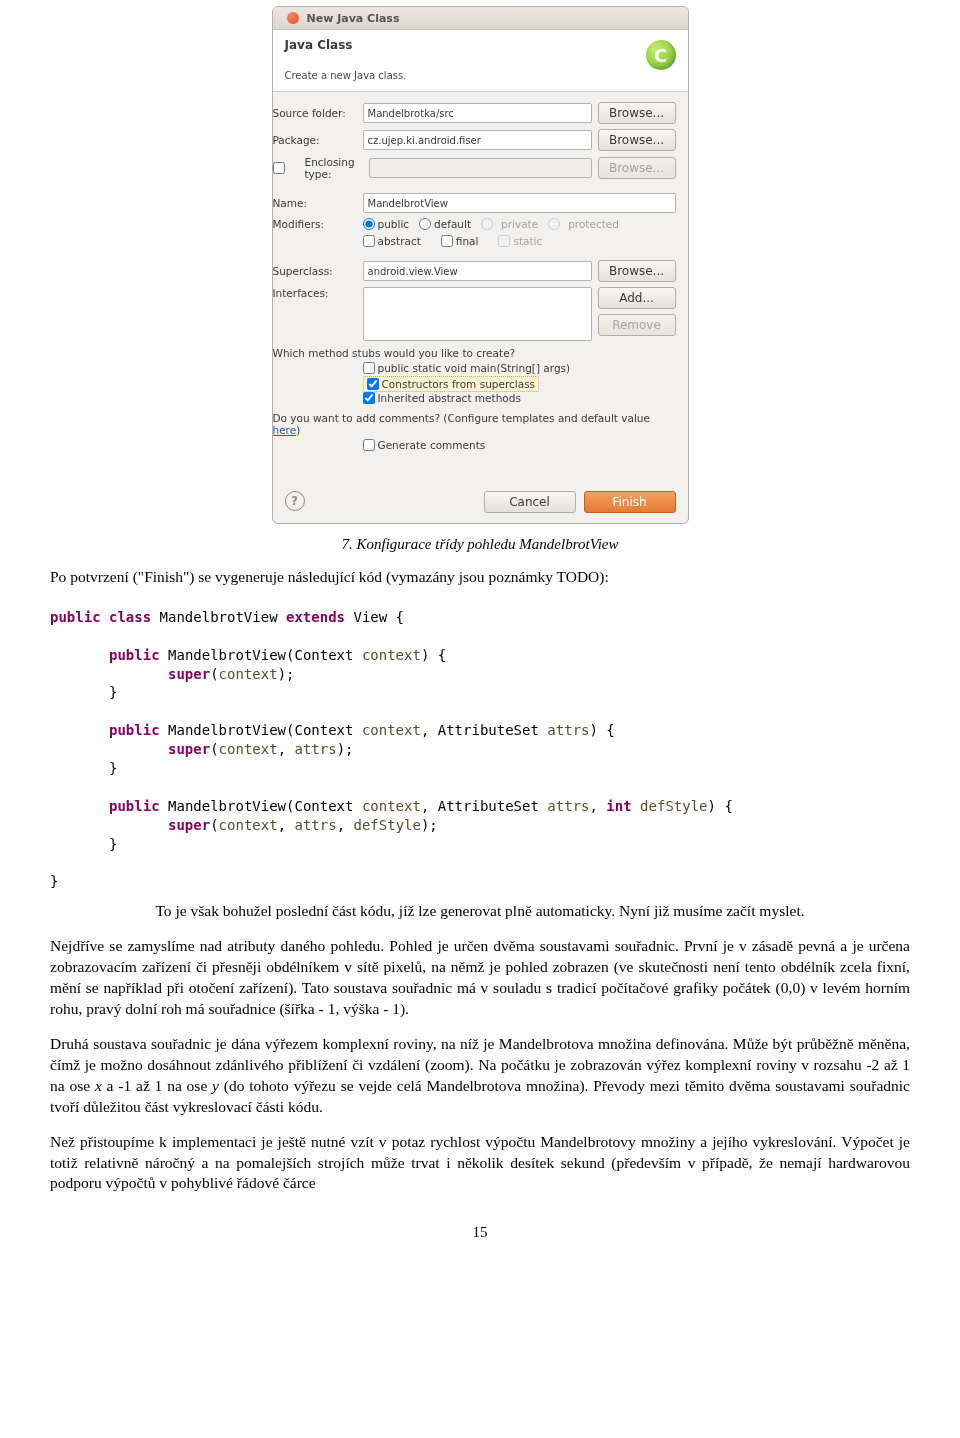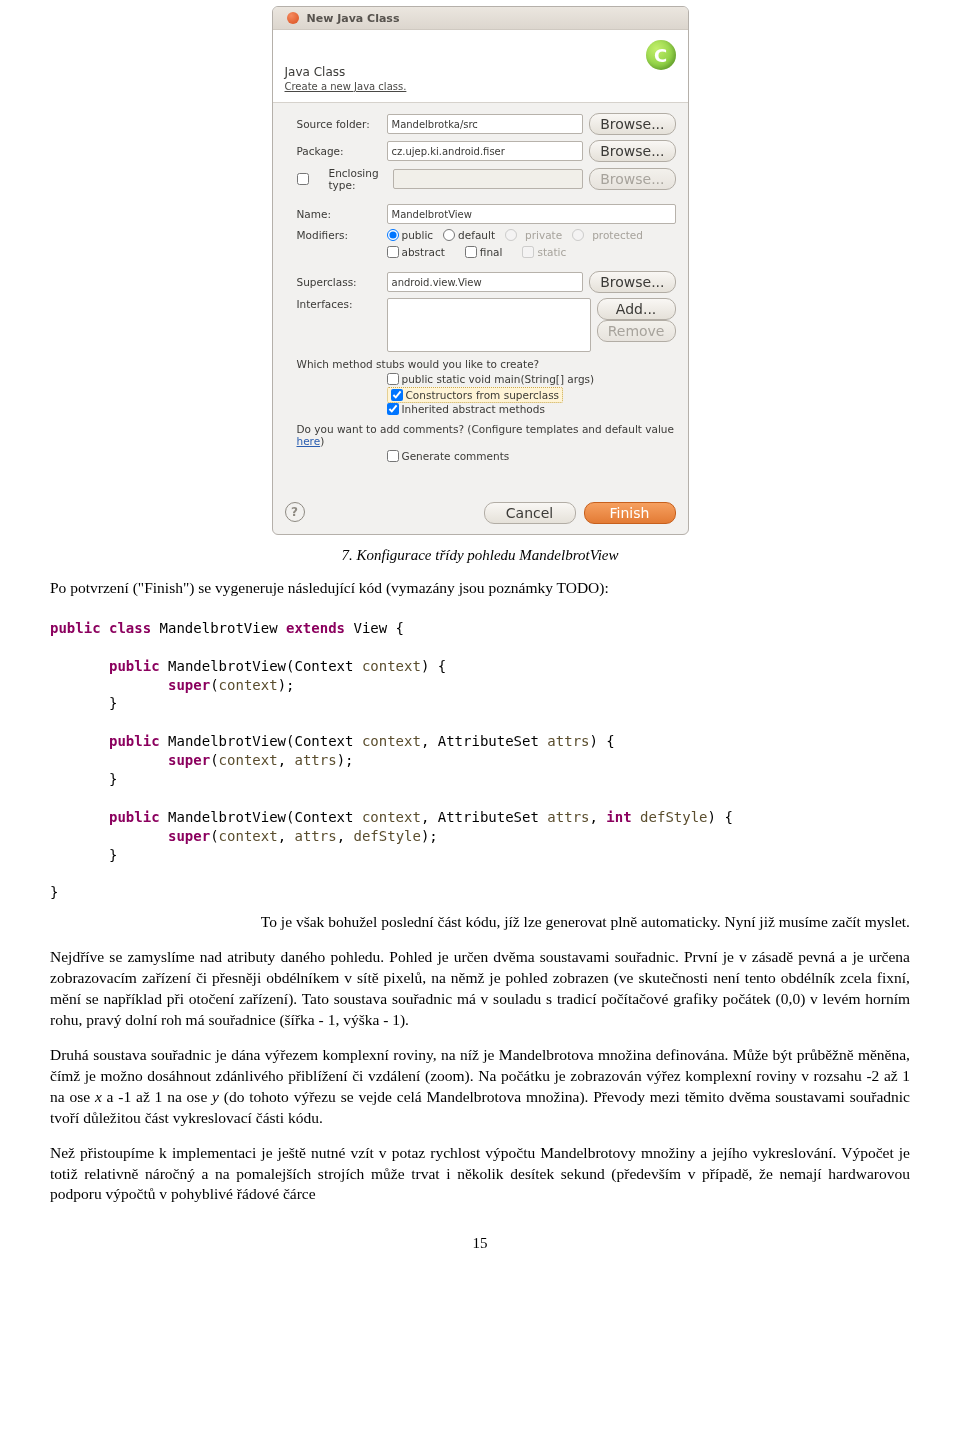--- a/index.html
+++ b/index.html
@@ -40,52 +40,52 @@
   border-radius: 50%;
   background: radial-gradient(circle at 35% 30%, #f58a5f, #d94f1e);
   margin-right: 8px;
 }
 .banner {
   padding: 8px 12px 10px 12px;
   background: #fff;
   border-bottom: 1px solid #d6d2cc;
   position: relative;
 }
-.banner-title { font-weight: normal; font-size: 12px; margin-top: 27px; }
-.banner-sub { font-size: 10px; margin-top: 2px; color: #4a4946; text-decoration: underline; }
+.banner-title { font-weight: bold; font-size: 12px; }
+.banner-sub { font-size: 10px; margin-top: 18px; color: #4a4946; }
 .banner-icon {
   position: absolute; right: 12px; top: 10px;
   width: 30px; height: 30px; border-radius: 50%;
   background: radial-gradient(circle at 35% 30%, #c3ef6b, #6bbb2b);
   display: flex; align-items: center; justify-content: center;
   color: #fff; font-weight: bold; font-size: 18px;
   box-shadow: inset -2px -2px 4px rgba(0,0,0,.2);
 }
-.dialog-body { padding: 10px 12px 4px 24px; font-size: 10.5px; }
+.dialog-body { padding: 10px 12px 4px 0; font-size: 10.5px; }
 .row { display: flex; align-items: center; margin-bottom: 5px; gap: 6px; }
 .lbl { width: 84px; flex-shrink: 0; }
 .fld {
   flex: 1;
   height: 18px;
   background: #fff;
   border: 1px solid #b7b2ab;
   border-radius: 2px;
   padding: 0 4px;
   font-size: 10px;
   color: #3b3a37;
   display: flex; align-items: center;
 }
 .btn {
   height: 20px;
   min-width: 56px;
   padding: 0 10px;
   background: linear-gradient(#f9f7f4, #e5e1d9);
   border: 1px solid #b2ada5;
-  border-radius: 10px;
-  font-size: 14px;
+  border-radius: 3px;
+  font-size: 12px;
   display: inline-flex; align-items: center; justify-content: center;
   color: #3b3a37;
 }
 .btn.disabled { color: #a7a39c; background: linear-gradient(#f3f1ec, #e7e3dd); }
 .btn.primary { background: linear-gradient(#f6a060, #e37b35); border-color: #c7601d; color: #fff; }
 .chk { display: inline-flex; align-items: center; margin-right: 10px; gap: 3px; }
 .chk input { margin: 0; width: 12px; height: 12px; }
 .chk.disabled { color: #a7a39c; }
 .radio-row { display: flex; gap: 10px; align-items: center; flex-wrap: wrap; }
 .radio-row label { display: inline-flex; align-items: center; gap: 3px; }
@@ -133,21 +133,21 @@
 pre.code {
   font-family: "DejaVu Sans Mono", Consolas, monospace;
   font-size: 14px;
   white-space: pre;
   margin: 20px 0 10px 0;
   line-height: 1.35;
 }
 .kw { color: #8b005e; font-weight: bold; }
 .ctx { color: #5a4d2d; }
 .pagenum { text-align: center; font-size: 15px; margin-top: 30px; }
-.vside { display: flex; flex-direction: column; }
+.vside { display: flex; flex-direction: column; gap: 5px; }
 .big-footer-space { height: 26px; }
 </style>
 </head>
 <body>
 
 <div class="page">
 
   <div class="dialog">
     <div class="titlebar">
       <span class="close-circle"></span>
@@ -287,21 +287,21 @@
        <span class="kw">public</span> MandelbrotView(Context <span class="ctx">context</span>, AttributeSet <span class="ctx">attrs</span>) {
               <span class="kw">super</span>(<span class="ctx">context</span>, <span class="ctx">attrs</span>);
        }
 
        <span class="kw">public</span> MandelbrotView(Context <span class="ctx">context</span>, AttributeSet <span class="ctx">attrs</span>, <span class="kw">int</span> <span class="ctx">defStyle</span>) {
               <span class="kw">super</span>(<span class="ctx">context</span>, <span class="ctx">attrs</span>, <span class="ctx">defStyle</span>);
        }
 
 }</pre>
 
-  <div class="bodytext" style="text-align:right">To je však bohužel poslední část kódu, jíž lze generovat plně automaticky. Nyní již musíme začít myslet.</div>
+  <div class="bodytext" style="text-align:center">To je však bohužel poslední část kódu, jíž lze generovat plně automaticky. Nyní již musíme začít myslet.</div>
 
   <div class="bodytext">Nejdříve se zamyslíme nad atributy daného pohledu. Pohled je určen dvěma soustavami souřadnic. První je v zásadě pevná a je určena zobrazovacím zařízení či přesněji obdélníkem v sítě pixelů, na němž je pohled zobrazen (ve skutečnosti není tento obdélník zcela fixní, mění se například při otočení zařízení). Tato soustava souřadnic má v souladu s tradicí počítačové grafiky počátek (0,0) v levém horním rohu, pravý dolní roh má souřadnice (šířka - 1, výška - 1).</div>
 
   <div class="bodytext"><span>Druhá soustava souřadnic je dána výřezem komplexní roviny, na níž je Mandelbrotova množina definována. Může být průběžně měněna, čímž je možno dosáhnout zdánlivého přiblížení či vzdálení (zoom). Na počátku je zobrazován výřez komplexní roviny v rozsahu -2 až  1 na ose </span><i>x</i><span> a -1 až 1 na ose </span><i>y</i><span> (do tohoto výřezu se vejde celá Mandelbrotova množina).  Převody mezi těmito dvěma soustavami souřadnic tvoří důležitou část vykreslovací části kódu.</span></div>
 
   <div class="bodytext">Než přistoupíme k implementaci je ještě nutné vzít v potaz rychlost výpočtu Mandelbrotovy množiny a jejího vykreslování.  Výpočet je totiž relativně náročný a na pomalejších strojích může trvat i několik desítek sekund (především v případě, že nemají hardwarovou podporu výpočtů v pohyblivé řádové čárce</div>
 
   <div class="pagenum">15</div>
 
 </div>

